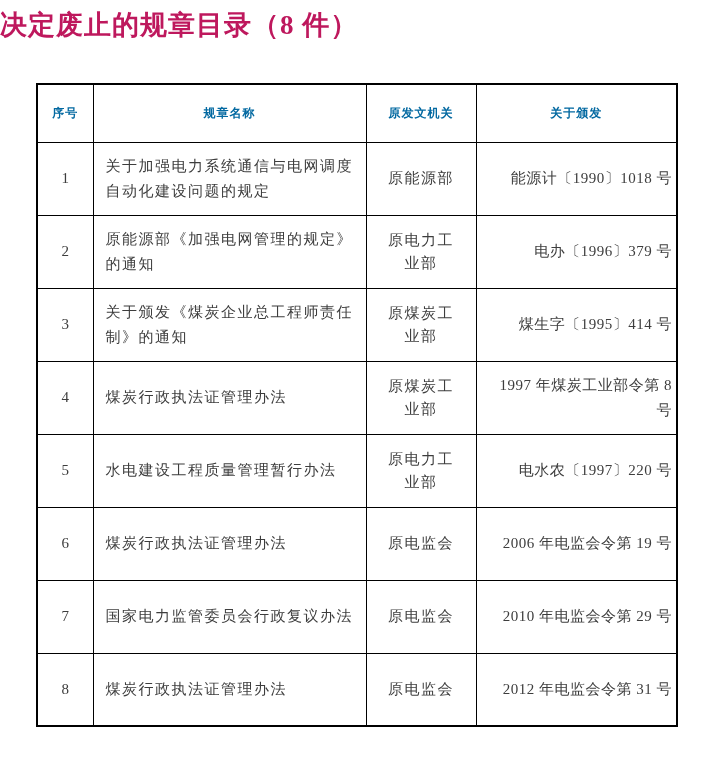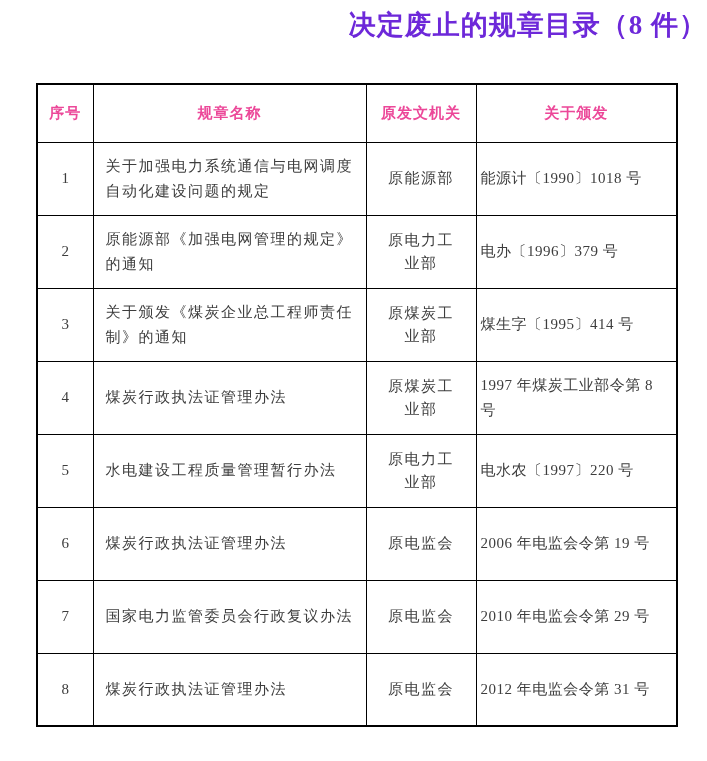--- a/index.html
+++ b/index.html
@@ -12,47 +12,47 @@
   }
   .page {
     width: 707px;
     height: 761px;
     background: #ffffff;
     position: relative;
   }
   .page-title {
     margin-top: 8px;
     width: 707px;
-    text-align: right;
+    text-align: left;
     font-size: 27px;
     font-weight: bold;
-    color: #6d28d9;
+    color: #be185d;
     letter-spacing: 1px;
     line-height: 1.3;
   }
   table.reg-table {
     position: absolute;
     left: 36px;
     top: 75px;
     width: 640px;
     border-collapse: collapse;
     table-layout: fixed;
     border: 2px solid #000000;
     background: #ffffff;
   }
   .reg-table col.c-no     { width: 56px; }
   .reg-table col.c-name   { width: 273px; }
   .reg-table col.c-agency { width: 110px; }
   .reg-table col.c-docno  { width: 201px; }
   .reg-table th {
     border: 1px solid #000000;
     height: 58px;
-    font-size: 15px;
+    font-size: 12px;
     font-weight: bold;
-    color: #ec4899;
+    color: #0369a1;
     text-align: center;
     vertical-align: middle;
     letter-spacing: 1px;
   }
   .reg-table td {
     border: 1px solid #000000;
     height: 73px;
     font-size: 15px;
     color: #3d3d3d;
     vertical-align: middle;
@@ -69,21 +69,21 @@
     margin-top: 40px;
   }
   .reg-table td.cell-agency {
     text-align: center;
     padding: 0 14px;
     letter-spacing: 1.5px;
     line-height: 1.5;
     margin-left: 13px;
   }
   .reg-table td.cell-doc_no {
-    text-align: left;
+    text-align: right;
     padding: 9px 4px;
     letter-spacing: 0.5px;
   }
 </style>
 </head>
 <body>
 
 <div class="page">
 
   <div class="page-title">决定废止的规章目录（8 件）</div>

